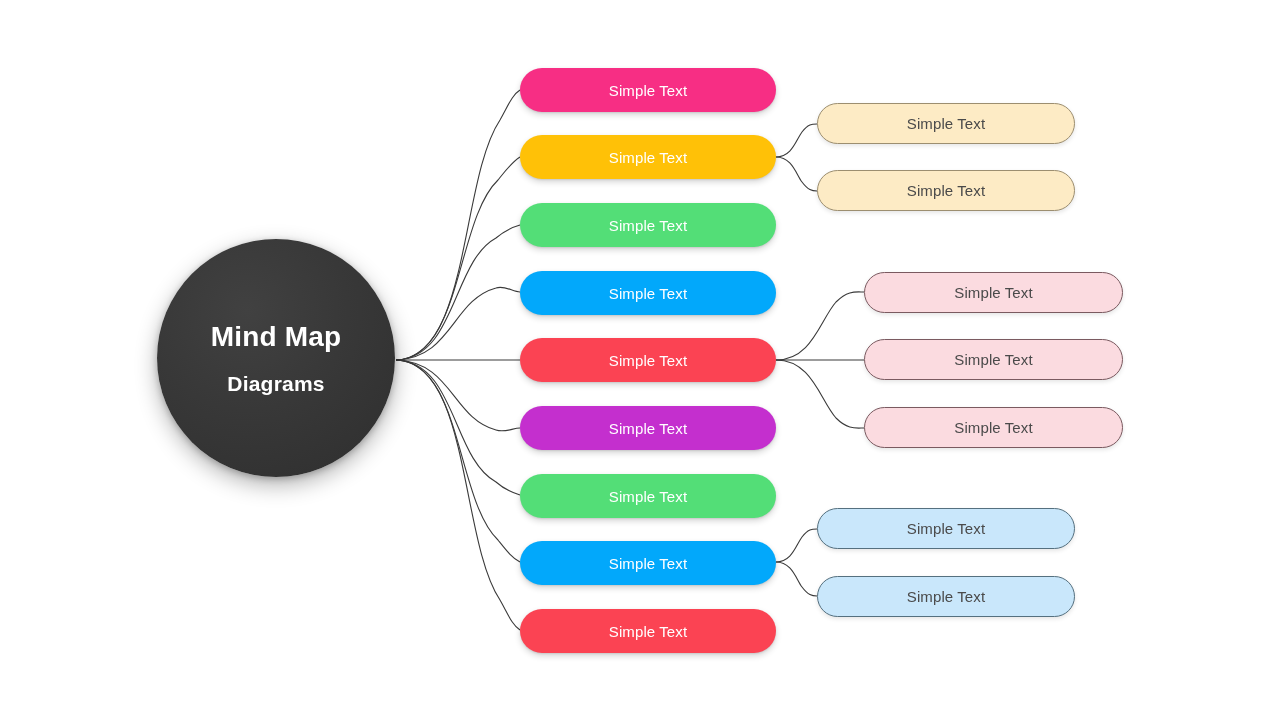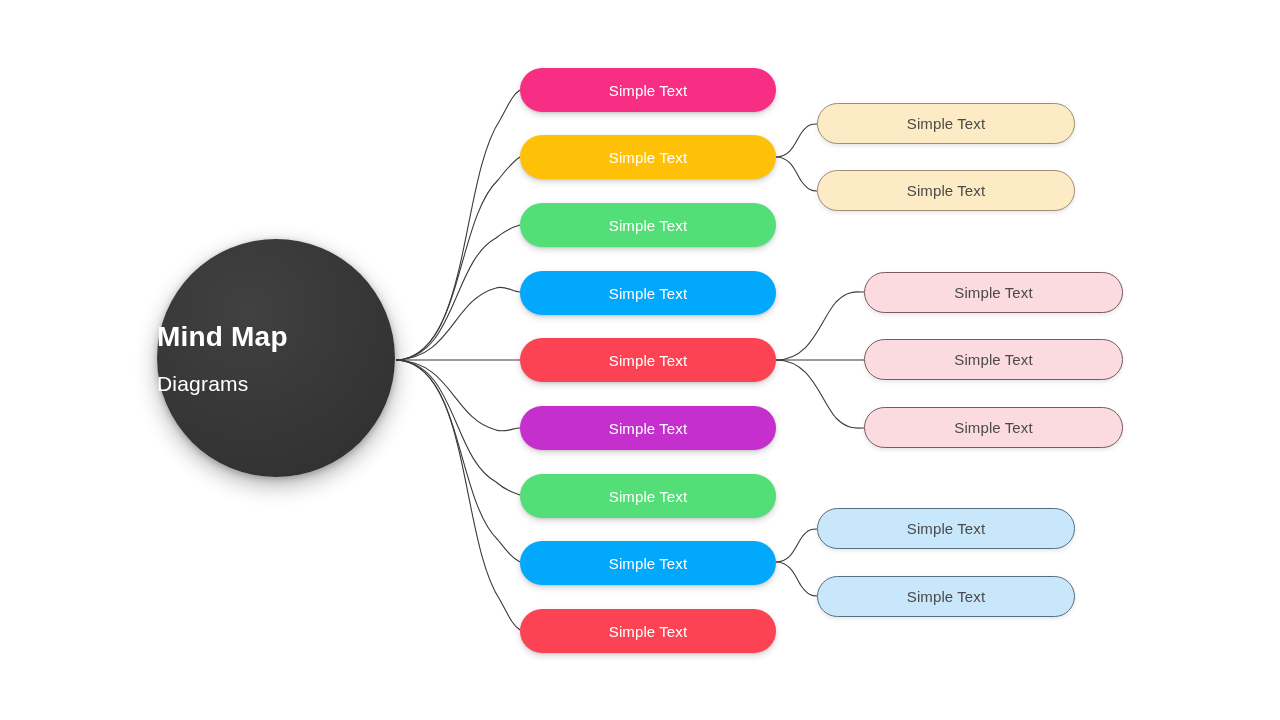--- a/index.html
+++ b/index.html
@@ -42,34 +42,34 @@
     position: absolute;
     left: 157px;
     top: 239px;
     width: 238px;
     height: 238px;
     border-radius: 50%;
     background: radial-gradient(circle at 38% 30%, #414141 0%, #383838 45%, #2e2e2e 100%);
     box-shadow: 0 8px 22px rgba(0,0,0,0.30), 0 2px 6px rgba(0,0,0,0.22);
     display: flex;
     flex-direction: column;
-    align-items: flex-start;
+    align-items: center;
     justify-content: center;
     color: #ffffff;
     text-align: center;
   }
   .center-title {
     font-size: 28px;
     font-weight: bold;
     letter-spacing: 0.2px;
     line-height: 1.12;
   }
   .center-subtitle {
     font-size: 21px;
-    font-weight: normal;
+    font-weight: bold;
     letter-spacing: 0.2px;
     margin-top: 20px;
     line-height: 1.12;
   }
 
   
   .pill {
     position: absolute;
     display: flex;
     align-items: center;

